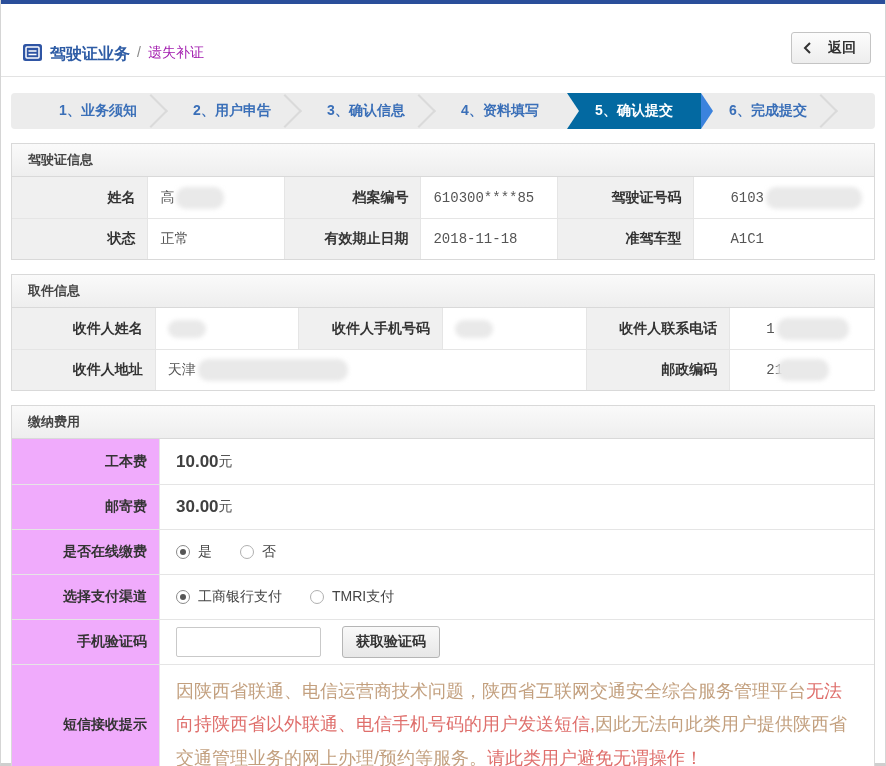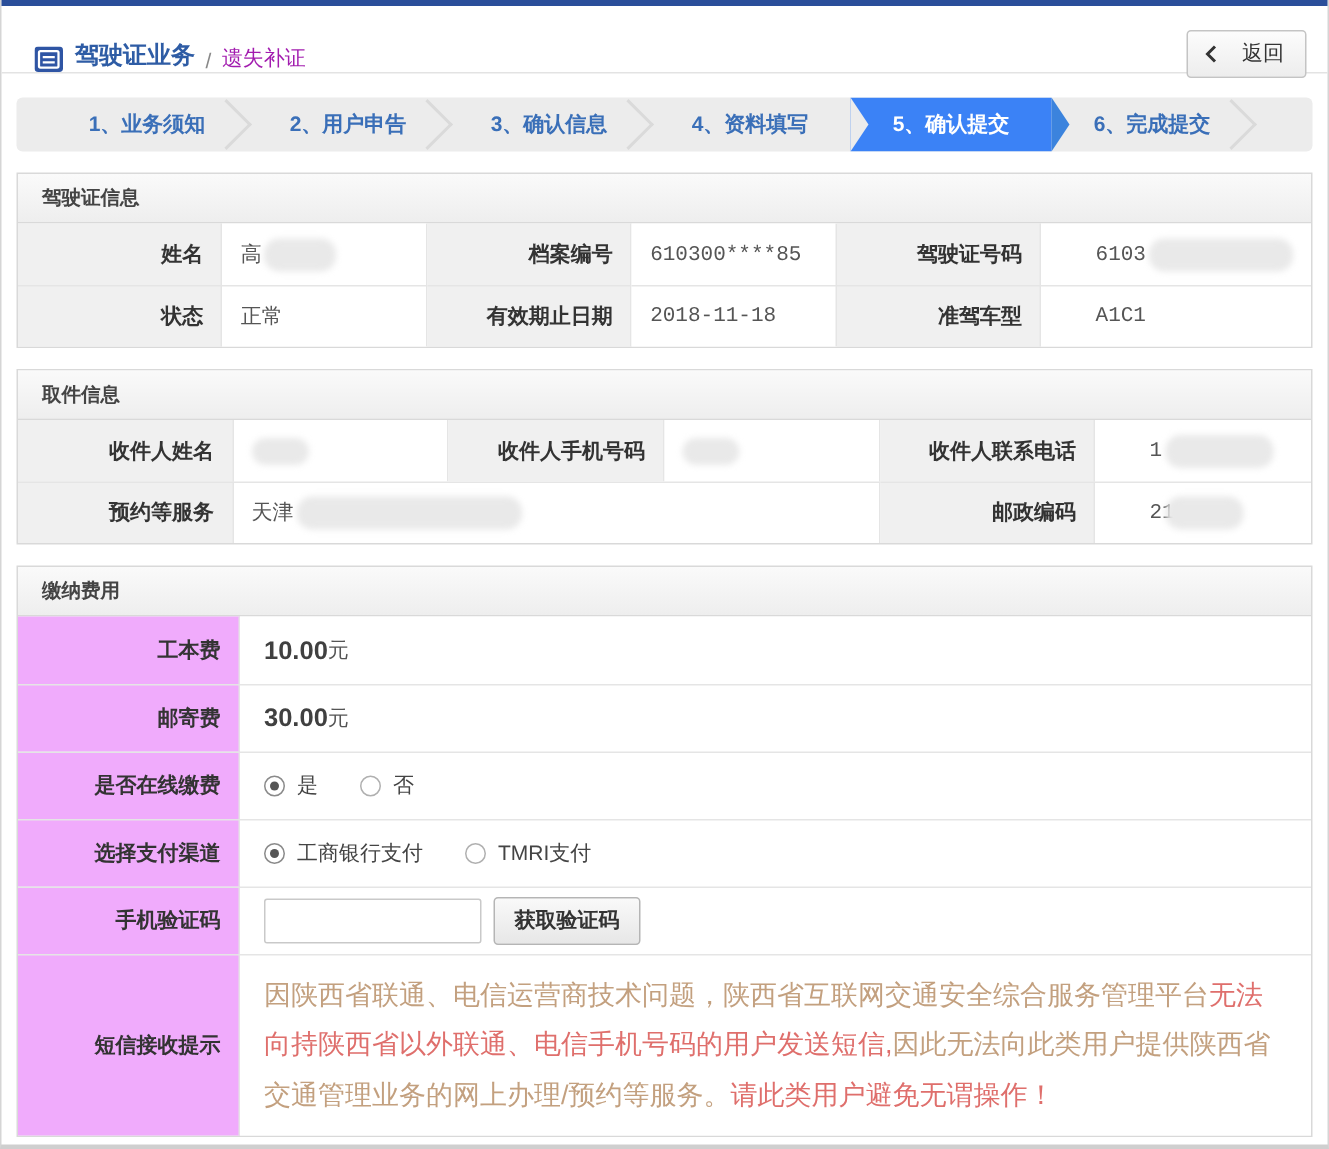--- a/index.html
+++ b/index.html
@@ -11,53 +11,53 @@
   .page {
     width:886px; height:766px;
     border-left:1px solid #d5d5d5; border-right:1px solid #d5d5d5;
     border-bottom:3px solid #cfcfcf;
     display:flex; flex-direction:column;
   }
   .topbar { height:4px; background:#2a4e9a; flex:none; }
 
   
   .header {
-    height:45px; flex:none; display:flex; align-items:flex-end;
-    padding:0 14px; border-bottom:1px solid #e3e3e3; position:relative;
+    height:45px; flex:none; display:flex; align-items:flex-start;
+    padding:12px 14px; border-bottom:1px solid #e3e3e3; position:relative;margin-top:28px;
   }
   .header .form-icon { width:19px; height:17px; margin:0 8px 0 8px; flex:none; }
   .header .title { color:#2e5ca5; font-size:16px; font-weight:bold; }
   .header .divider { color:#888; font-size:14px; margin:0 7px; }
   .header .subtitle { color:#a21caf; font-size:14px; }
   .back-btn {
-    position:absolute; right:14px; top:16px;
+    position:absolute; right:14px; top:0;
     display:flex; align-items:center; gap:17px;
     padding:6px 14px 6px 11px;
     background:linear-gradient(#fcfcfc,#ededed);
     border:1px solid #c4c4c4; border-radius:3px;
-    font-size:14px; font-weight:normal; color:#333; cursor:pointer;
+    font-size:14px; font-weight:bold; color:#333; cursor:pointer;
   }
 
   
   .steps {
     margin:16px 10px 0; height:36px; flex:none;
     background:#ececec; border-radius:4px;
     display:flex; overflow:hidden; position:relative;padding-left:20px;
   }
   .step {
     width:134px; flex:none; position:relative;
     display:flex; align-items:center; justify-content:center;
     font-size:14px; font-weight:bold; color:#3a6fb8;
   }
   .step .sep {
     position:absolute; right:2px; top:50%; width:24px; height:24px;
     border-top:2px solid #dadada; border-right:2px solid #dadada;
     transform:translateY(-50%) rotate(45deg);
   }
-  .step.active { background:#3b82f6; color:#fff;text-align:right; }
+  .step.active { background:#0369a1; color:#fff;text-align:right; }
   .step.active::before {
     content:""; position:absolute; left:0; top:0;
     border-left:12px solid #ececec;
     border-top:18px solid transparent; border-bottom:18px solid transparent;
   }
   .step.active::after {
     content:""; position:absolute; right:-12px; top:0; z-index:2;
     border-left:12px solid #3b83dd;
     border-top:18px solid transparent; border-bottom:18px solid transparent;
   }
@@ -107,21 +107,21 @@
     content:""; position:absolute; left:3px; top:3px; right:3px; bottom:3px;
     background:#555; border-radius:50%;
   }
   .radio-label { color:#444; font-size:14px; }
 
   .sms-input {
     width:145px; height:30px; border:1px solid #c9c9c9; border-radius:2px;
     font-size:14px; padding:0 8px; color:#333; background:#fff;
   }
   .sms-btn {
-    margin-left:8px; padding:6px 13px;
+    margin-left:21px; padding:6px 13px;
     background:linear-gradient(#f9f9f9,#e7e7e7);
     border:1px solid #b5b5b5; border-radius:3px;
     font-size:14px; font-weight:bold; color:#333; cursor:pointer;
   }
 
   .notice-value { display:block; padding:10px 16px 10px 16px; line-height:1.85; font-size:18px;
                   align-items:flex-start; }
   .seg-normal { color:#c3a07f; }
   .seg-em { color:#df6f6c; }
 
@@ -227,21 +227,21 @@
       <div class="cell label row-first">收件人手机号码</div>
       <div class="cell value row-first">
         <span class="blur h-sm" style="width:38px"></span>
       </div>
       <div class="cell label row-first">收件人联系电话</div>
       <div class="cell value row-first last-col">
         <span>1</span>
         <span class="blur" style="width:72px"></span>
       </div>
 
-      <div class="cell label">预约等服务</div>
+      <div class="cell label">收件人地址</div>
       <div class="cell value span3">
         <span>天津</span>
         <span class="blur" style="width:150px"></span>
       </div>
       <div class="cell label">邮政编码</div>
       <div class="cell value last-col">
         <span>21</span>
         <span class="blur" style="width:52px;margin-left:-8px"></span>
       </div>
     </div>

